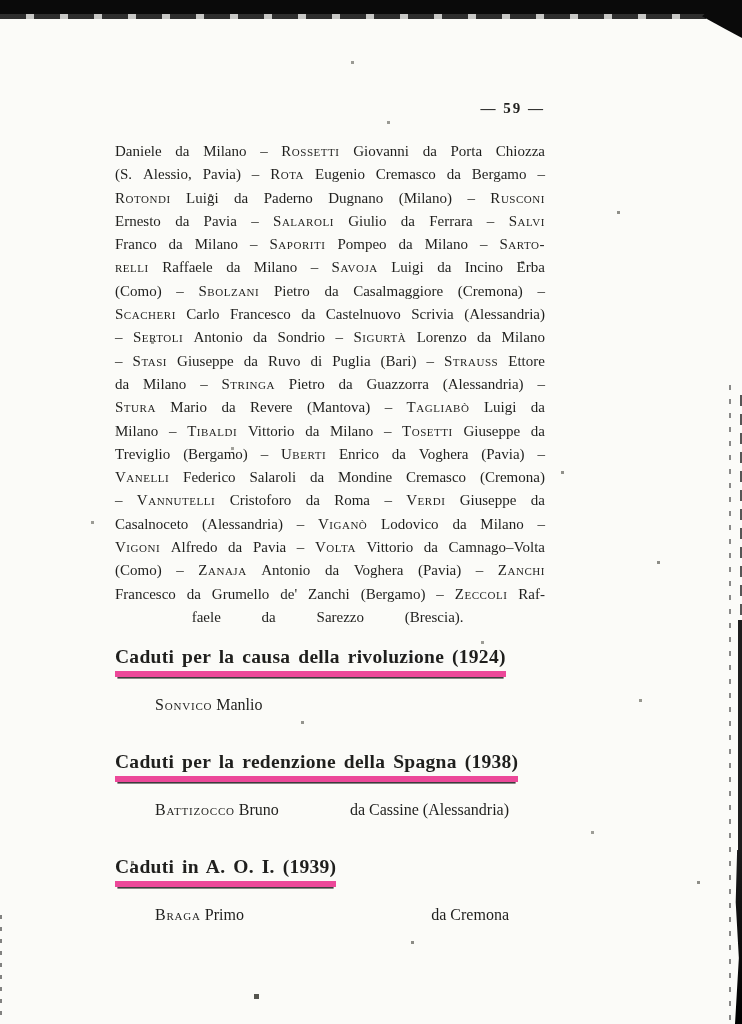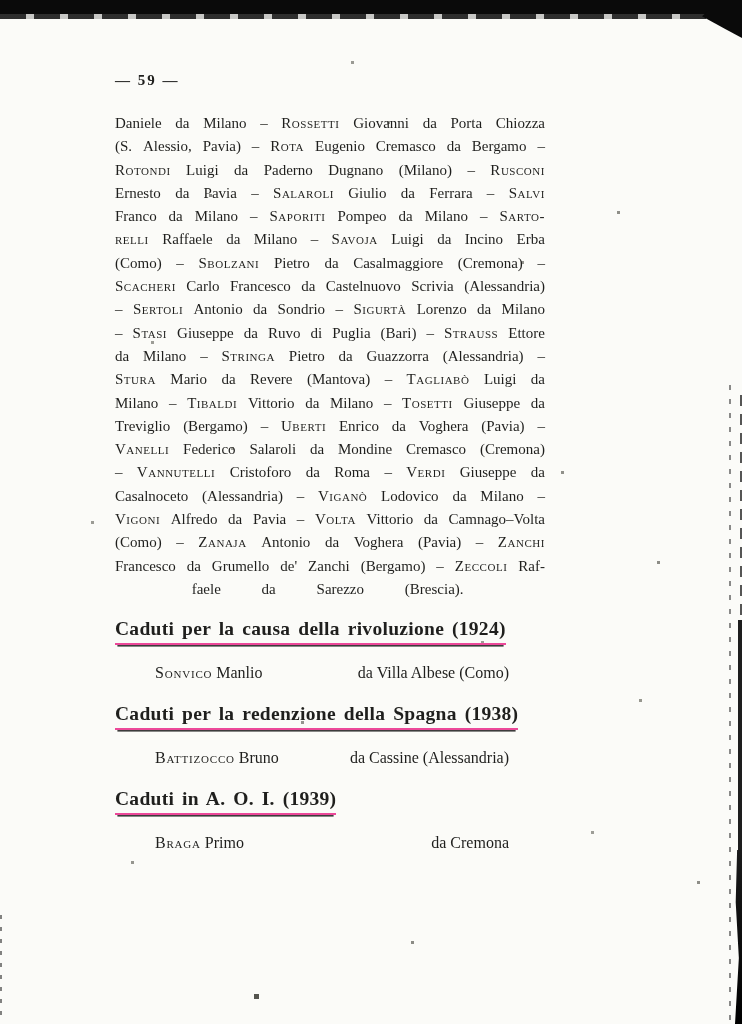--- a/index.html
+++ b/index.html
@@ -57,51 +57,51 @@
       562px 472px 0 1px #90908a, 302px 722px 0 1px #94948e, 482px 642px 0 1px #9c9c96,
       658px 562px 0 1px #8d8d87, 132px 862px 0 1px #95958f, 412px 942px 0 1px #8b8b85,
       592px 832px 0 1px #9d9d97, 256px 996px 0 2px #55554f, 698px 882px 0 1px #8e8e88,
       352px 62px 0 1px #9a9a94, 232px 448px 0 1px #a0a09a, 640px 700px 0 1px #97978f;
   }
   
   .content {
     position: absolute; left: 115px; top: 0; width: 430px;
   }
   .page-number {
-    margin-top: 72px;
-    text-align: left;
+    margin-top: 100px;
+    text-align: right;
     font-weight: bold;
     font-size: 15px;
     letter-spacing: 2px;
   }
   .paragraph {
     margin-top: 23px;
     font-size: 15px;
   }
   .line {
     display: flex;
     justify-content: space-between;
     height: 23.3px;
     line-height: 23.3px;
     white-space: pre;
   }
   .line.last { justify-content: center; gap: 36px; }
   .line.last span { margin-right: 0.32em; }
   .sc { font-variant: small-caps; letter-spacing: 0.035em; }
-  .section { margin-top: 20px; }
+  .section { margin-top: 36px; }
   .section.first { margin-top: 17px; }
   .section-title {
     display: inline-block;
     margin: 0;
     font-size: 19.5px;
     font-weight: bold;
     letter-spacing: 0.015em;
     word-spacing: 0.14em;
     padding-bottom: 3px;
-    border-bottom: 2px solid #ec4899;
+    border-bottom: 6px solid #ec4899;
     box-shadow: 0 4px 0 -2.4px #3c3c3c;
   }
   .entries { margin-top: 17px; }
   .entry-row {
     display: flex;
     justify-content: space-between;
     align-items: flex-end;
     padding-left: 40px;
     padding-right: 36px;
     font-size: 16px;
@@ -149,21 +149,20 @@
         <div class="line"><span>(Como)</span><span>–</span><span class="sc">Zanaja</span><span>Antonio</span><span>da</span><span>Voghera</span><span>(Pavia)</span><span>–</span><span class="sc">Zanchi</span></div>
         <div class="line"><span>Francesco</span><span>da</span><span>Grumello</span><span>de'</span><span>Zanchi</span><span>(Bergamo)</span><span>–</span><span class="sc">Zeccoli</span><span>Raf-</span></div>
         <div class="line last"><span>faele</span><span>da</span><span>Sarezzo</span><span>(Brescia).</span></div>
       </div>
 
     <section class="section first">
       <h2 class="section-title">Caduti per la causa della rivoluzione (1924)</h2>
       <div class="entries">
           <div class="entry-row">
             <span class="entry-name"><span class="sc">Sonvico</span> <span>Manlio</span></span>
-            <span class="entry-place">da Villa Albese (Como)</span>
           </div>
         </div>
     </section>
 
     <section class="section">
       <h2 class="section-title">Caduti per la redenzione della Spagna (1938)</h2>
       <div class="entries">
           <div class="entry-row">
             <span class="entry-name"><span class="sc">Battizocco</span> <span>Bruno</span></span>
             <span class="entry-place">da Cassine (Alessandria)</span>

